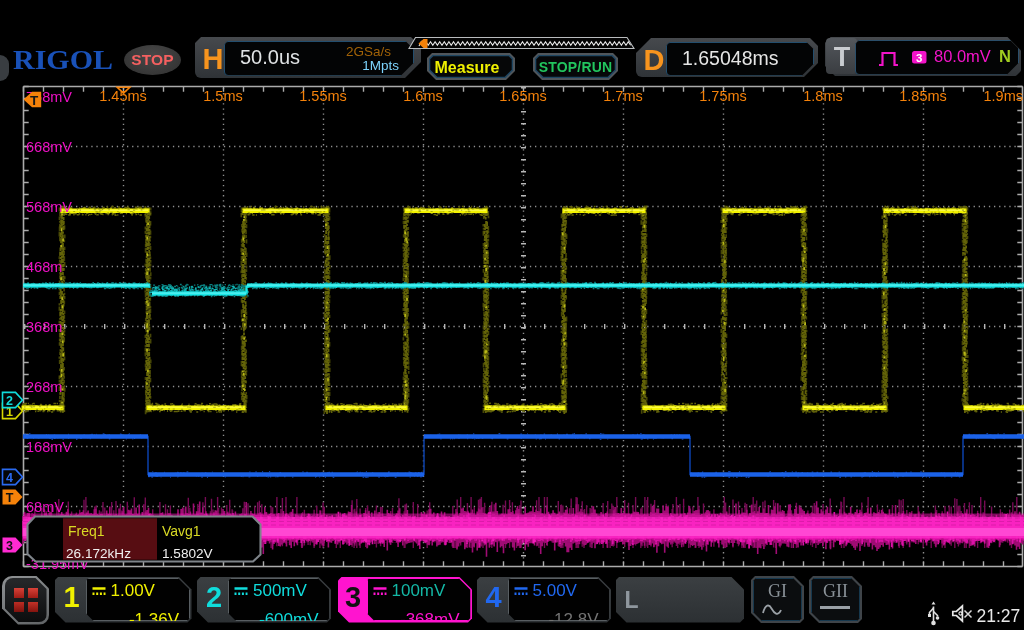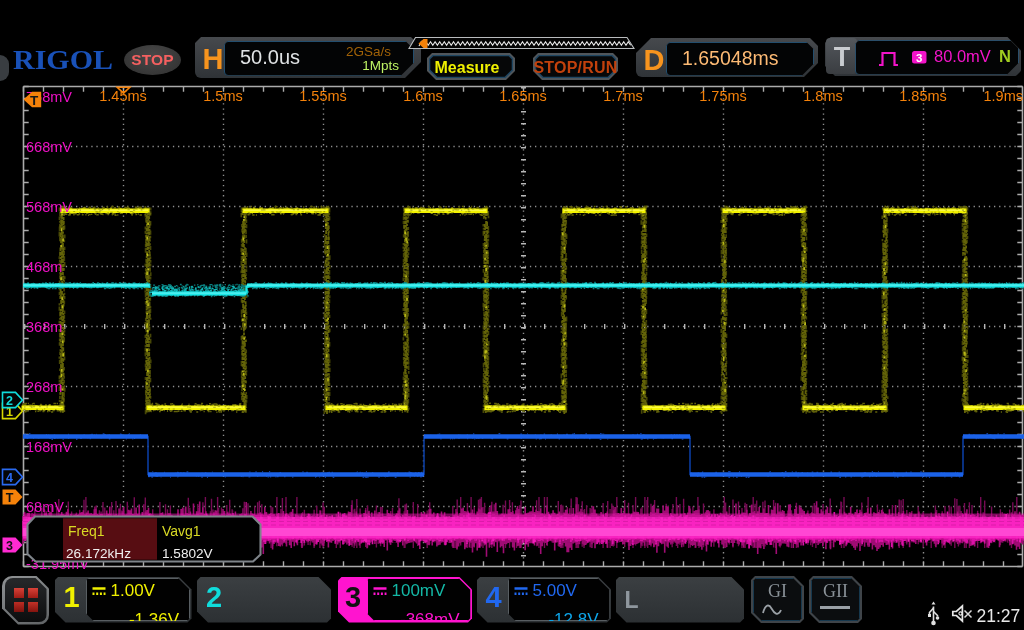--- a/index.html
+++ b/index.html
@@ -19,36 +19,36 @@
 <div class="abs" style="left:-10px;top:55px;width:19px;height:26px;background:#393d41;border-radius:9px"></div>
 <div class="abs" style="left:13px;top:47px;font-family:'Liberation Serif',serif;font-weight:bold;font-size:30px;line-height:25px;color:#1951b8;letter-spacing:0px;transform:scaleY(0.94)">RIGOL</div>
 <div class="abs" style="left:124px;top:44.5px;width:57px;height:30px;background:radial-gradient(ellipse at 50% 35%,#484848,#2f2f2f);border-radius:50%"></div>
 <div class="abs" style="left:124px;top:51px;width:57px;text-align:center;font-size:15.5px;font-weight:bold;color:#f56060;letter-spacing:0.2px">STOP</div>
 
 <div class="panel" style="left:195px;width:226px;clip-path:polygon(6px 0,calc(100% - 10px) 0,100% 10px,100% calc(100% - 16px),calc(100% - 16px) 100%,0 100%,0 6px)"></div>
 <div class="abs" style="left:201px;top:42.5px;width:24px;text-align:center;font-size:29px;font-weight:bold;color:#f7941e">H</div>
 <div class="ibox" style="left:224px;top:40.5px;width:188px;height:33px;clip-path:polygon(4px 0,calc(100% - 9px) 0,100% 9px,100% calc(100% - 13px),calc(100% - 13px) 100%,0 100%,0 4px)">
   <div class="abs" style="left:15px;top:4px;font-size:20px;color:#dfe2e4">50.0us</div>
   <div class="abs" style="right:22px;top:2.5px;font-size:13.5px;color:#a16207">2GSa/s</div>
-  <div class="abs" style="right:14px;top:16px;font-size:13.5px;color:#bef264">1Mpts</div>
+  <div class="abs" style="right:14px;top:16px;font-size:13.5px;color:#7dd3fc">1Mpts</div>
 </div>
 
 <div class="abs" style="left:427px;top:53px;width:88px;height:27px;background:#50565b;clip-path:polygon(5px 0,calc(100% - 5px) 0,100% 5px,100% calc(100% - 9px),calc(100% - 9px) 100%,9px 100%,0 calc(100% - 9px),0 5px)"></div>
 <div class="abs" style="left:428.8px;top:54.8px;width:84.4px;height:23.4px;background:#1f4763;clip-path:polygon(4px 0,calc(100% - 4px) 0,100% 4px,100% calc(100% - 8px),calc(100% - 8px) 100%,8px 100%,0 calc(100% - 8px),0 4px)"></div>
 <div class="abs" style="left:430.3px;top:56.3px;width:81.4px;height:20.4px;background:#060708;clip-path:polygon(3px 0,calc(100% - 3px) 0,100% 3px,100% calc(100% - 7px),calc(100% - 7px) 100%,7px 100%,0 calc(100% - 7px),0 3px)"></div>
 <div class="abs" style="left:427px;top:58.5px;width:80px;text-align:center;font-size:16px;font-weight:bold;color:#f0f000;letter-spacing:0px">Measure</div>
 <div class="abs" style="left:533px;top:53px;width:85px;height:27px;background:#50565b;clip-path:polygon(5px 0,calc(100% - 5px) 0,100% 5px,100% calc(100% - 9px),calc(100% - 9px) 100%,9px 100%,0 calc(100% - 9px),0 5px)"></div>
 <div class="abs" style="left:534.8px;top:54.8px;width:81.4px;height:23.4px;background:#1f4763;clip-path:polygon(4px 0,calc(100% - 4px) 0,100% 4px,100% calc(100% - 8px),calc(100% - 8px) 100%,8px 100%,0 calc(100% - 8px),0 4px)"></div>
 <div class="abs" style="left:536.3px;top:56.3px;width:78.4px;height:20.4px;background:#060708;clip-path:polygon(3px 0,calc(100% - 3px) 0,100% 3px,100% calc(100% - 7px),calc(100% - 7px) 100%,7px 100%,0 calc(100% - 7px),0 3px)"></div>
-<div class="abs" style="left:533px;top:59px;width:85px;text-align:center;font-size:16px;font-weight:bold;color:#c2410c;letter-spacing:0.2px">STOP/RUN</div>
+<div class="abs" style="left:533px;top:59px;width:85px;text-align:center;font-size:14px;font-weight:bold;color:#22c55e;letter-spacing:0.2px">STOP/RUN</div>
 
 <div class="panel" style="left:636px;top:38px;width:182px;height:39px;clip-path:polygon(15px 0,calc(100% - 8px) 0,100% 8px,100% calc(100% - 14px),calc(100% - 14px) 100%,0 100%,0 15px)"></div>
 <div class="abs" style="left:642px;top:43.5px;width:24px;text-align:center;font-size:29px;font-weight:bold;color:#f7941e">D</div>
 <div class="ibox" style="left:666px;top:41.5px;width:146px;height:32px;clip-path:polygon(4px 0,calc(100% - 8px) 0,100% 8px,100% calc(100% - 12px),calc(100% - 12px) 100%,0 100%,0 4px)">
-  <div class="abs" style="left:15px;top:4.5px;font-size:19.5px;color:#fdba74">1.65048ms</div>
+  <div class="abs" style="left:15px;top:4.5px;font-size:19.5px;color:#e5e5e5">1.65048ms</div>
 </div>
 
 <div class="panel" style="left:825px;top:36.5px;width:196px;height:39.5px;clip-path:polygon(6px 0,calc(100% - 14px) 0,100% 14px,100% calc(100% - 5px),calc(100% - 5px) 100%,10px 100%,0 calc(100% - 10px),0 6px)"></div>
 <div class="abs" style="left:826px;top:38px;width:31px;height:36px;background:linear-gradient(#53575c,#3a3d41);border-radius:4px"></div>
 <div class="abs" style="left:827px;top:41.5px;width:30px;text-align:center;font-size:27px;font-weight:bold;color:#c9ccd0">T</div>
 <div class="ibox" style="left:855px;top:40px;width:162px;height:32.5px;border-color:#2a4e6a;clip-path:polygon(4px 0,calc(100% - 9px) 0,100% 9px,100% calc(100% - 12px),calc(100% - 12px) 100%,0 100%,0 4px)">
   <svg class="abs" style="left:0;top:0" width="160" height="30" viewBox="0 0 160 30">
     <path d="M23 24h3.5v-12h12v12h3.5" fill="none" stroke="#f214c8" stroke-width="2.2"></path>
     <rect x="56" y="10" width="14.5" height="12.5" rx="2.5" fill="#f214c8"></rect>
     <text x="63.2" y="20.5" fill="#fff" font-size="11.5" font-weight="bold" text-anchor="middle" font-family="Liberation Sans">3</text>
@@ -174,41 +174,49 @@
     <svg class="dcic" viewBox="0 0 14 9">
           <path d="M0.5 1.5h13" stroke="#f0f000" stroke-width="2.6" fill="none"></path>
           <path d="M0.5 6.8h13" stroke="#f0f000" stroke-width="2.6" stroke-dasharray="2 1.7" fill="none"></path>
         </svg>
     <div class="v1" style="color:#f0f000">1.00V</div>
     <div class="v2" style="color:#f0f000">-1.36V</div>
   </div>
 </div>
 <div class="chbox" style="left:197px;width:134px;">
   <div class="chnum" style="left:9px;color:#10dcdc">2</div>
+  <div class="chin" style="left:31px;border:1px solid #585e62;box-sizing:border-box">
+    <svg class="dcic" viewBox="0 0 14 9">
+          <path d="M0.5 1.5h13" stroke="#10dcdc" stroke-width="2.6" fill="none"></path>
+          <path d="M0.5 6.8h13" stroke="#10dcdc" stroke-width="2.6" stroke-dasharray="2 1.7" fill="none"></path>
+        </svg>
+    <div class="v1" style="color:#10dcdc">500mV</div>
+    <div class="v2" style="color:#10dcdc">-600mV</div>
+  </div>
 </div>
 <div class="chbox" style="left:338px;width:134px;background:#ff14cf">
   <div class="chnum" style="left:7px;color:#111">3</div>
   <div class="chin" style="left:28.5px;border:1.6px solid #ff14cf;box-sizing:border-box">
     <svg class="dcic" viewBox="0 0 14 9">
           <path d="M0.5 1.5h13" stroke="#ff14cf" stroke-width="2.6" fill="none"></path>
           <path d="M0.5 6.8h13" stroke="#ff14cf" stroke-width="2.6" stroke-dasharray="2 1.7" fill="none"></path>
         </svg>
     <div class="v1" style="color:#14b8a6">100mV</div>
     <div class="v2" style="color:#ff14cf">-368mV</div>
   </div>
 </div>
 <div class="chbox" style="left:476.5px;width:134.5px;">
   <div class="chnum" style="left:9px;color:#2168f0">4</div>
   <div class="chin" style="left:31px;border:1px solid #585e62;box-sizing:border-box">
     <svg class="dcic" viewBox="0 0 14 9">
           <path d="M0.5 1.5h13" stroke="#2168f0" stroke-width="2.6" fill="none"></path>
           <path d="M0.5 6.8h13" stroke="#2168f0" stroke-width="2.6" stroke-dasharray="2 1.7" fill="none"></path>
         </svg>
     <div class="v1" style="color:#2168f0">5.00V</div>
-    <div class="v2" style="color:#0ea5e9">-12.8V</div>
+    <div class="v2" style="color:#737373">-12.8V</div>
   </div>
 </div>
 <div class="chbox" style="left:615.5px;width:128.5px">
   <div class="chnum" style="left:9px;top:9px;color:#8f979e;font-size:23px">L</div>
 </div>
 <div class="abs" style="left:751px;top:576px;width:53px;height:47px;background:#3f4449;clip-path:polygon(4px 0,calc(100% - 10px) 0,100% 10px,100% calc(100% - 4px),calc(100% - 4px) 100%,10px 100%,0 calc(100% - 10px),0 4px)"></div>
 <div class="abs" style="left:753px;top:578px;width:49px;height:43px;background:#0b0d0f;border:1.4px solid #16384e;box-sizing:border-box;clip-path:polygon(3px 0,calc(100% - 9px) 0,100% 9px,100% calc(100% - 3px),calc(100% - 3px) 100%,9px 100%,0 calc(100% - 9px),0 3px)"></div>
 <div class="abs" style="left:751px;top:581px;width:53px;text-align:center;font-family:'Liberation Serif',serif;font-size:18px;color:#8a9298">GI</div>
 <svg class="abs" style="left:762px;top:601px" width="30" height="17" viewBox="0 0 30 17">
       <path d="M1 12c2.5-9 6-9 8.5-4.5S16 16 19 9" fill="none" stroke="#9aa0a6" stroke-width="1.8"></path>

